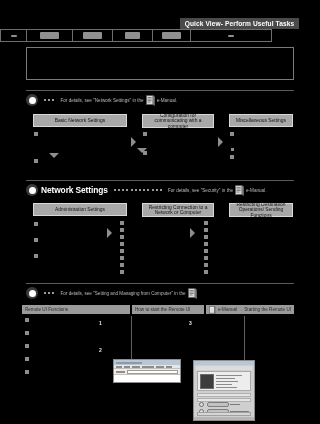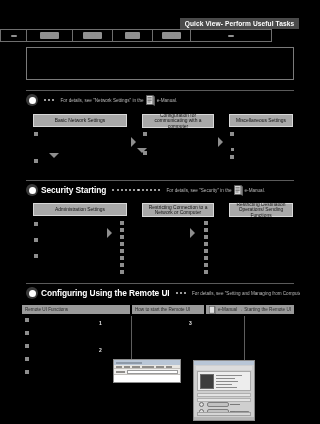--- a/index.html
+++ b/index.html
@@ -182,21 +182,21 @@
   <div class="tri-d" style="left:137px; top:148px"></div>
 
   <div class="tri-r" style="left:218px; top:137px"></div>
   <div class="sq" style="left:230px; top:132px"></div>
   <div class="sq sm" style="left:231px; top:148px"></div>
   <div class="sq" style="left:230px; top:155px"></div>
 
   <div class="sec-rule" style="top:180px"></div>
   <div class="sec-head" style="top:183px">
     <span class="bullet-big"></span>
-    <span class="sec-title">Security Starting</span>
+    <span class="sec-title">Network Settings</span>
     <span class="dots">
       <i></i>
         <i></i>
         <i></i>
         <i></i>
         <i></i>
         <i></i>
         <i></i>
         <i></i>
         <i></i>
@@ -242,21 +242,20 @@
   <div class="sq" style="left:204px; top:235px"></div>
   <div class="sq" style="left:204px; top:242px"></div>
   <div class="sq" style="left:204px; top:249px"></div>
   <div class="sq" style="left:204px; top:256px"></div>
   <div class="sq" style="left:204px; top:263px"></div>
   <div class="sq" style="left:204px; top:270px"></div>
 
   <div class="sec-rule" style="top:283px"></div>
   <div class="sec-head" style="top:286px">
     <span class="bullet-big"></span>
-    <span class="sec-title">Configuring Using the Remote UI</span>
     <span class="dots">
         <i></i>
         <i></i>
         <i></i>
       </span>
     <span class="ref">
       <span>For details, see "Setting and Managing from Computer" in the</span>
       <svg class="bookicon" viewBox="0 0 12 14">
         <rect x="0.5" y="0.5" width="9" height="12" fill="#d8d8d8" stroke="#5a5a5a"></rect>
         <path d="M9.5 0.5 L11.5 2 L11.5 13.5 L9.5 12.5 Z" fill="#b0b0b0" stroke="#5a5a5a"></path>

